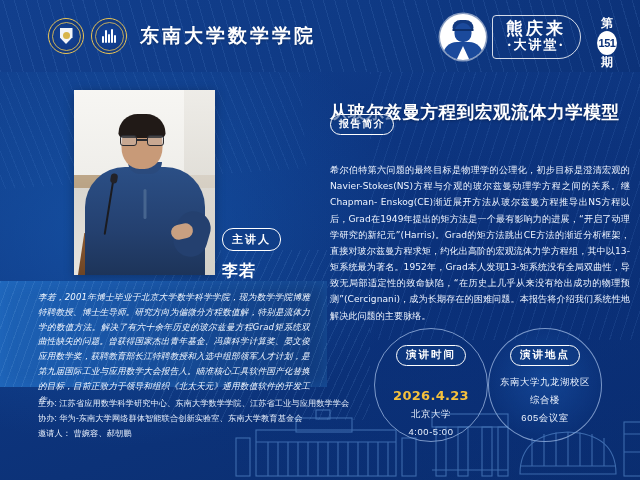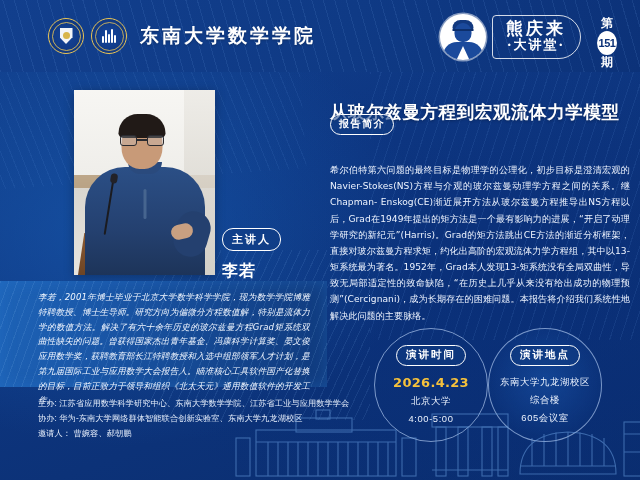--- a/index.html
+++ b/index.html
@@ -277,21 +277,21 @@
     position:absolute; width:114px; height:114px; border-radius:50%;
     border:1px solid rgba(190,215,250,.62);
     display:flex; flex-direction:column; align-items:center;
     padding-top:16px;
   }
   #c-time{ left:374px; top:328px; }
   #c-place{ left:488px; top:328px;
     background:radial-gradient(circle at 50% 45%, rgba(30,95,185,.45) 0%, rgba(20,70,150,.10) 70%, rgba(0,0,0,0) 100%);}
   .circ .pill{ font-size:10.5px; padding:2px 9px 3px; letter-spacing:2px;}
   .circ .date{
-    color:#f5c13c; font-size:13px; font-weight:700; margin-top:9px; letter-spacing:.3px;
+    color:#f5c13c; font-size:13px; font-weight:700; margin-top:22px; letter-spacing:.3px;
     font-family:"DejaVu Sans","Liberation Sans",sans-serif;
   }
   .circ .l{ color:#eaf1fd; font-size:9.4px; margin-top:5px; letter-spacing:.6px; text-align:center;}
   .circ .l.first{ margin-top:10px;}
 
   
   #sky{ position:absolute; right:0; bottom:0; width:420px; height:72px; opacity:.55;}
 </style>
 </head>
 <body>
@@ -367,21 +367,21 @@
     <div class="aff">北京大学</div>
   </div>
 
   <div id="bio">
     <div class="tex"></div>
     <p>李若，2001年博士毕业于北京大学数学科学学院，现为数学学院博雅特聘教授、博士生导师。研究方向为偏微分方程数值解，特别是流体力学的数值方法。解决了有六十余年历史的玻尔兹曼方程Grad矩系统双曲性缺失的问题。曾获得国家杰出青年基金、冯康科学计算奖、晏文俊应用数学奖，获聘教育部长江特聘教授和入选中组部领军人才计划，是第九届国际工业与应用数学大会报告人。瞄准核心工具软件国产化替换的目标，目前正致力于领导和组织《北太天元》通用数值软件的开发工作。</p>
   </div>
 
   <div id="org">
     <div>主办: 江苏省应用数学科学研究中心、东南大学数学学院、江苏省工业与应用数学学会</div>
-    <div>协办: 华为-东南大学网络群体智能联合创新实验室、东南大学九龙湖校区</div>
+    <div>协办: 华为-东南大学网络群体智能联合创新实验室、东南大学教育基金会</div>
     <div>邀请人： 曹婉容、郝朝鹏</div>
   </div>
 
   <div id="rtitle">从玻尔兹曼方程到宏观流体力学模型</div>
 
   <div id="abs-badge">
     <div class="pill">报告简介</div>
   </div>
 
   <div id="abstract">希尔伯特第六问题的最终目标是物理学的公理化，初步目标是澄清宏观的Navier-Stokes(NS)方程与介观的玻尔兹曼动理学方程之间的关系。继Chapman- Enskog(CE)渐近展开方法从玻尔兹曼方程推导出NS方程以后，Grad在1949年提出的矩方法是一个最有影响力的进展，“开启了动理学研究的新纪元”(Harris)。Grad的矩方法跳出CE方法的渐近分析框架，直接对玻尔兹曼方程求矩，约化出高阶的宏观流体力学方程组，其中以13-矩系统最为著名。1952年，Grad本人发现13-矩系统没有全局双曲性，导致无局部适定性的致命缺陷，“在历史上几乎从来没有给出成功的物理预测”(Cercignani)，成为长期存在的困难问题。本报告将介绍我们系统性地解决此问题的主要脉络。</div>

